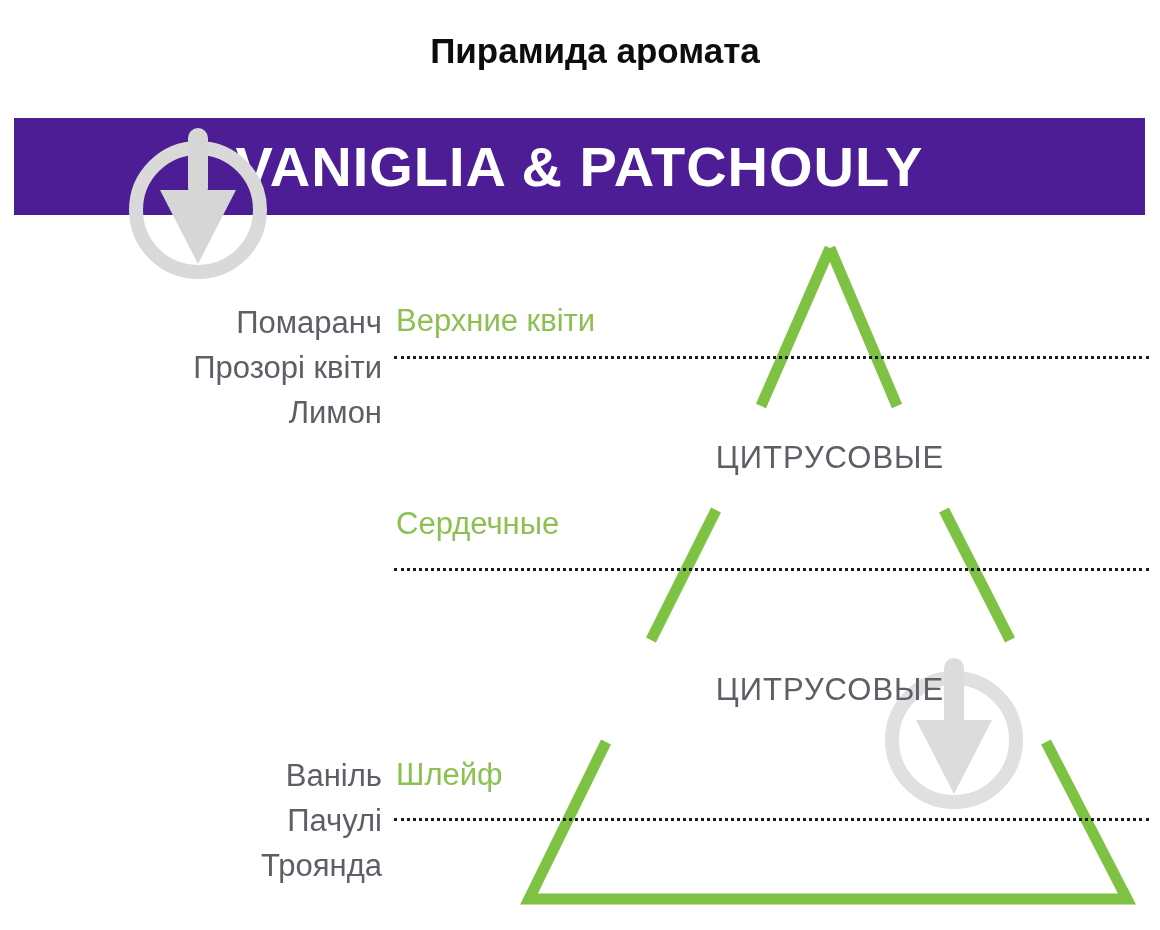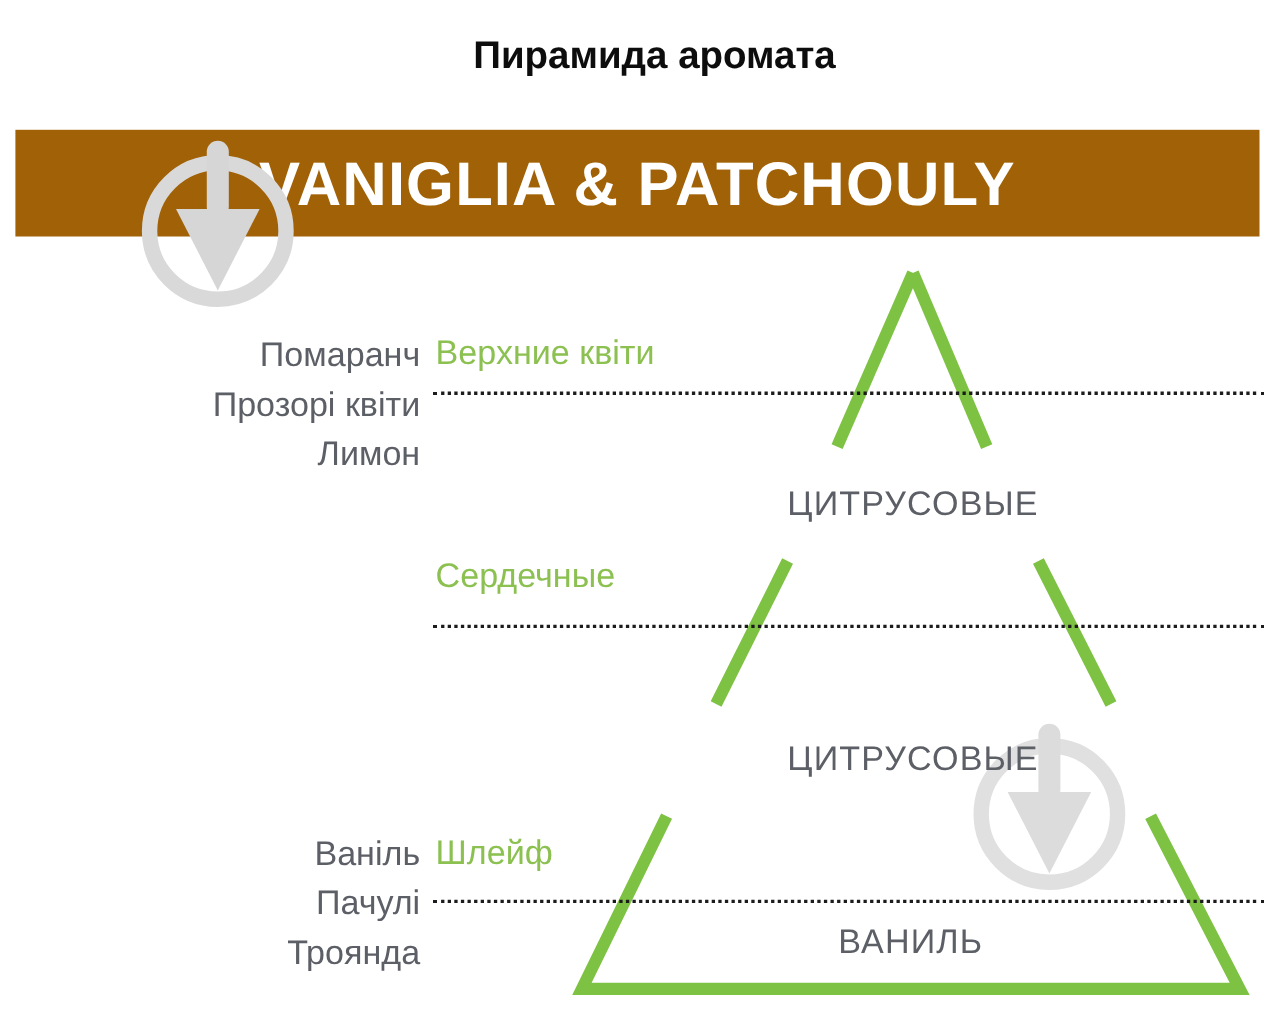--- a/index.html
+++ b/index.html
@@ -33,21 +33,21 @@
     padding-left: 15px;
   }
 
   
   .banner {
     position: absolute;
     left: 14px;
     top: 118px;
     width: 1131px;
     height: 97px;
-    background: #a16207;
+    background: #4c1d95;
   }
   .banner-text {
     position: absolute;
     left: 0;
     top: 0;
     width: 1131px;
     height: 97px;
     display: flex;
     align-items: center;
     justify-content: center;
@@ -181,15 +181,14 @@
   <div class="note-block" style="left:0px; top:753px;">
     <span class="note-line">Ваніль</span>
     <span class="note-line">Пачулі</span>
     <span class="note-line">Троянда</span>
   </div>
 
   <div class="tier-heading" style="left:396px; top:757px;">Шлейф</div>
 
   <div class="dotted" style="left:394px; top:818px; width:755px;"></div>
 
-  <div class="family-label" style="left:628px; top:838px; width:400px;">ВАНИЛЬ</div>
 
 </div>
 
 </body></html>

